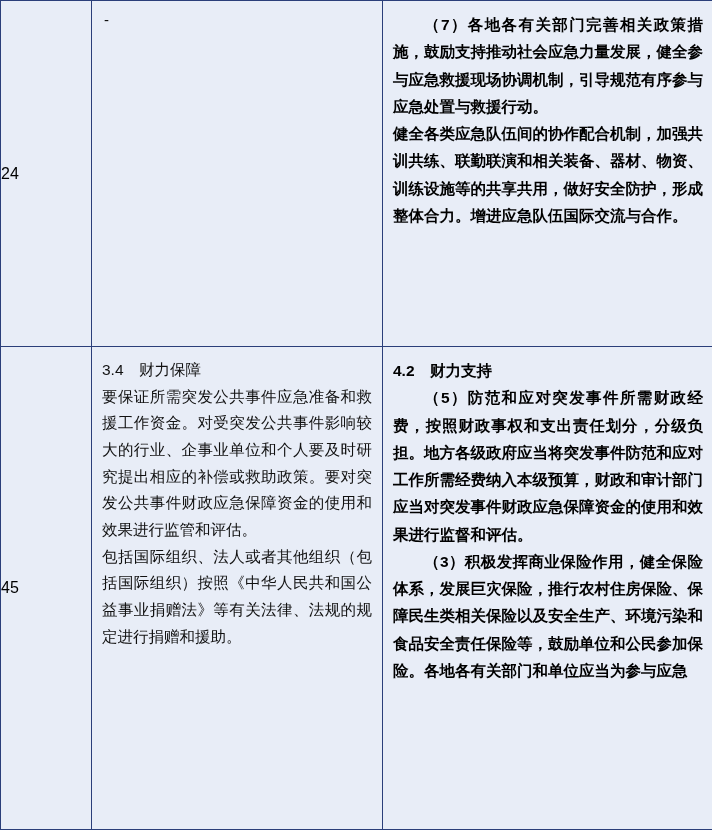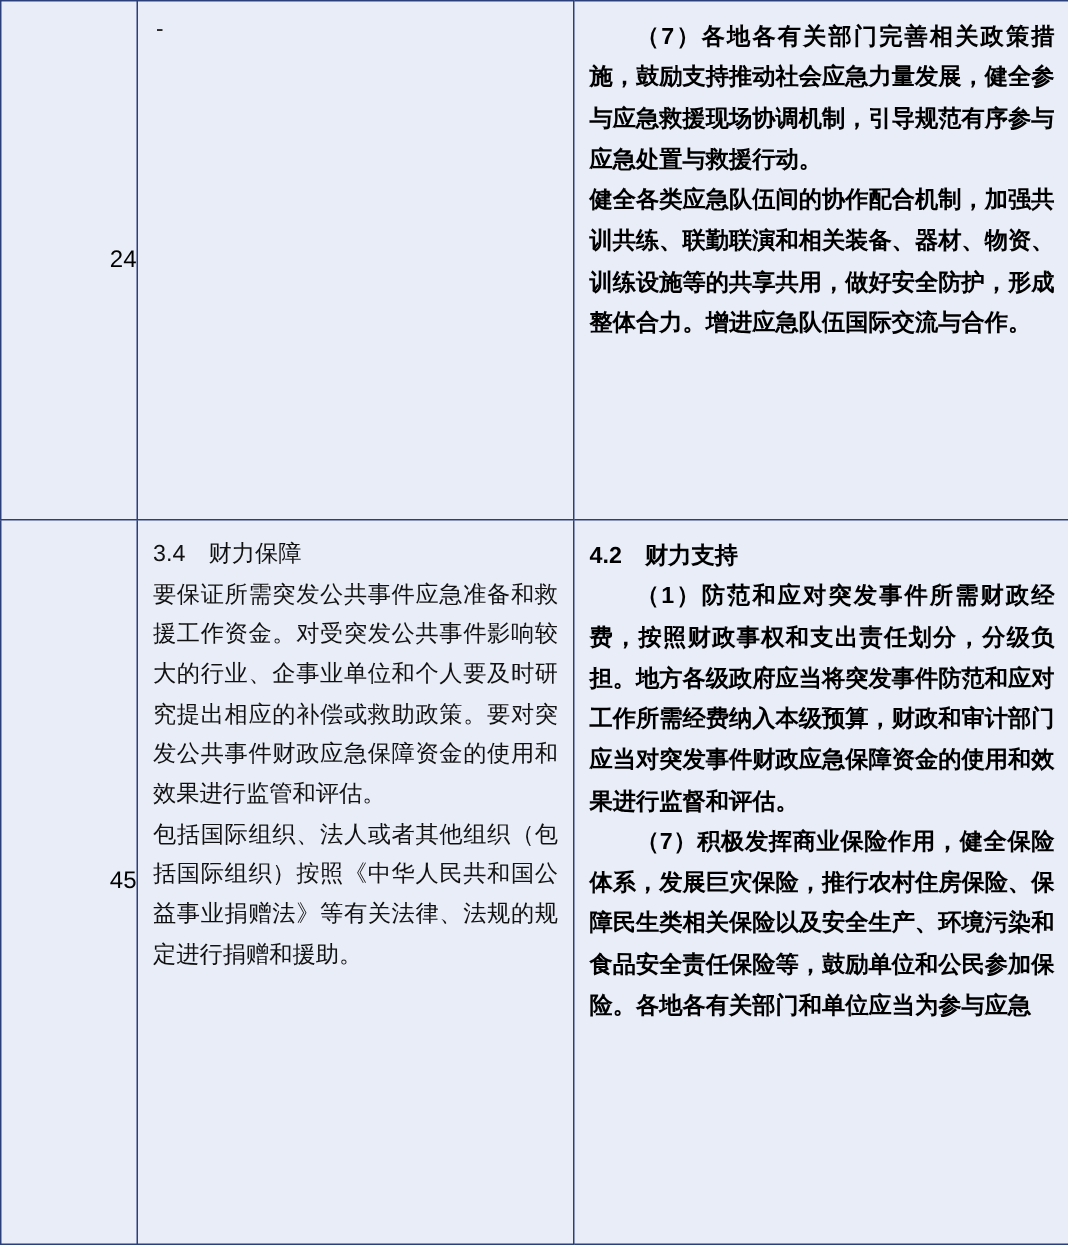--- a/index.html
+++ b/index.html
@@ -19,21 +19,21 @@
     table-layout: fixed;
   }
   .doc-table td {
     border: 1px solid #2b3f7a;
     background: #e8edf7;
     vertical-align: top;
     padding: 0;
   }
   .col-num {
     width: 90px;
-    text-align: right;
+    text-align: left;
     vertical-align: middle !important;
     font-size: 16px;
     color: #000;
   }
   .col-mid {
     width: 290px;
   }
   .col-right {
     width: 330px;
   }
@@ -109,20 +109,20 @@
           <p>3.4　财力保障</p>
           <p class="underline">要保证所需突发公共事件应急准备和救援工作资金。对受突发公共事件影响较大的行业、企事业单位和个人要及时研究提出相应的补偿或救助政策。要对突发公共事件财政应急保障资金的使用和效果进行监管和评估。</p>
           <p class="underline">包括国际组织、法人或者其他组织（包括国际组织）按照《中华人民共和国公益事业捐赠法》等有关法律、法规的规定进行捐赠和援助。</p>
         </div>
       </div>
     </td>
     <td class="col-right">
       <div class="cell-inner">
         <div class="right-text">
           <p>4.2　财力支持</p>
-          <p class="indent2">（1）防范和应对突发事件所需财政经费，按照财政事权和支出责任划分，分级负担。地方各级政府应当将突发事件防范和应对工作所需经费纳入本级预算，财政和审计部门应当对突发事件财政应急保障资金的使用和效果进行监督和评估。</p>
-          <p class="indent2">（7）积极发挥商业保险作用，健全保险体系，发展巨灾保险，推行农村住房保险、保障民生类相关保险以及安全生产、环境污染和食品安全责任保险等，鼓励单位和公民参加保险。各地各有关部门和单位应当为参与应急</p>
+          <p class="indent2">（5）防范和应对突发事件所需财政经费，按照财政事权和支出责任划分，分级负担。地方各级政府应当将突发事件防范和应对工作所需经费纳入本级预算，财政和审计部门应当对突发事件财政应急保障资金的使用和效果进行监督和评估。</p>
+          <p class="indent2">（3）积极发挥商业保险作用，健全保险体系，发展巨灾保险，推行农村住房保险、保障民生类相关保险以及安全生产、环境污染和食品安全责任保险等，鼓励单位和公民参加保险。各地各有关部门和单位应当为参与应急</p>
         </div>
       </div>
     </td>
   </tr>
 </tbody>
   </table>
 
 </body></html>

